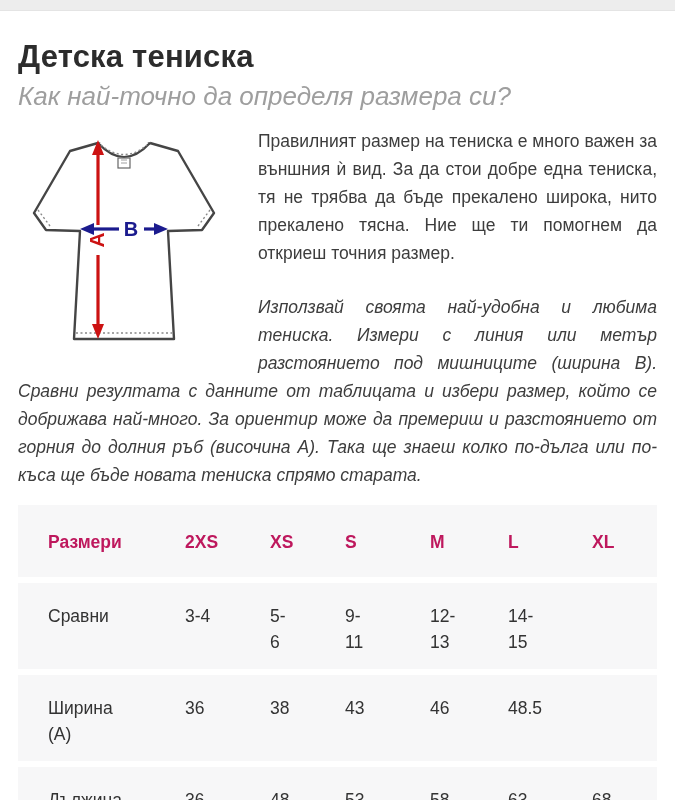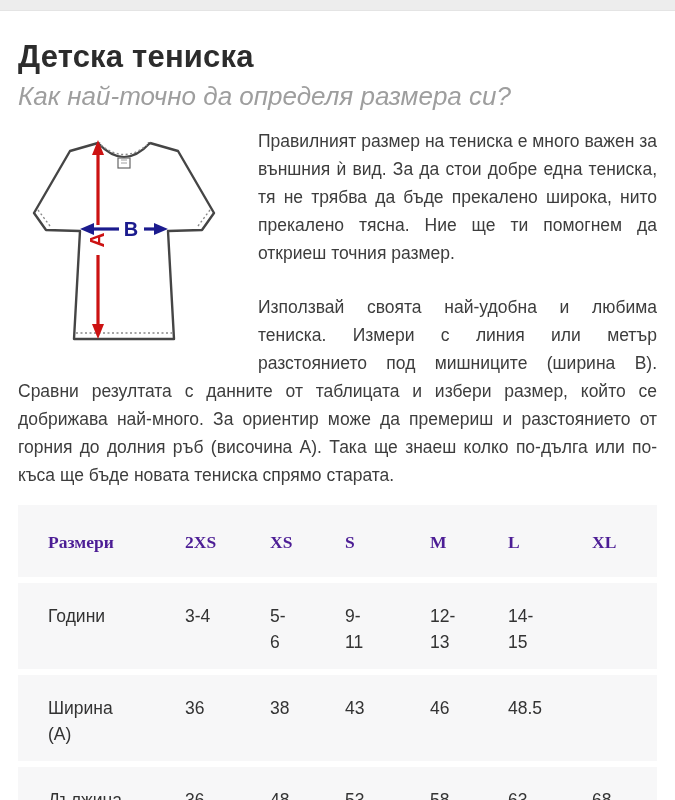--- a/index.html
+++ b/index.html
@@ -49,39 +49,39 @@
   .diagram-box svg { display: block; }
   .intro-par {
     margin: 6px 0 0 0;
     font-size: 17.5px;
     line-height: 28px;
     color: #3d3d3d;
     text-align: justify;
   }
   .intro-par + .intro-par {
     margin-top: 26px;
+    font-style: italic;
   }
   .size-table {
     clear: both;
     margin-top: 16px;
     font-size: 17.5px;
     color: #333333;
   }
   .t-row {
     display: grid;
     grid-template-columns: 137px 85px 75px 85px 78px 84px 1fr;
     background: #f7f7f8;
     margin-bottom: 6px;
     padding: 20px 0 14px 30px;
   }
   .t-row.t-head {
     padding: 24px 0 22px 30px;
     font-weight: 700;
-    color: #4c1d95;
-    font-family: Liberation Serif, serif;
+    color: #be185d;
   }
   .t-cell {
     white-space: pre-line;
     line-height: 26px;
     text-align: left;
     padding-right: 4px;
   }
 </style>
 </head>
 <body>
@@ -142,21 +142,21 @@
       <div class="t-cell">Размери</div>
       <div class="t-cell">2XS</div>
       <div class="t-cell">XS</div>
       <div class="t-cell">S</div>
       <div class="t-cell">M</div>
       <div class="t-cell">L</div>
       <div class="t-cell">XL</div>
     </div>
 
     <div class="t-row">
-      <div class="t-cell">Години</div>
+      <div class="t-cell">Сравни</div>
       <div class="t-cell">3-4</div>
       <div class="t-cell">5-
 6</div>
       <div class="t-cell">9-
 11</div>
       <div class="t-cell">12-
 13</div>
       <div class="t-cell">14-
 15</div>
     </div>

